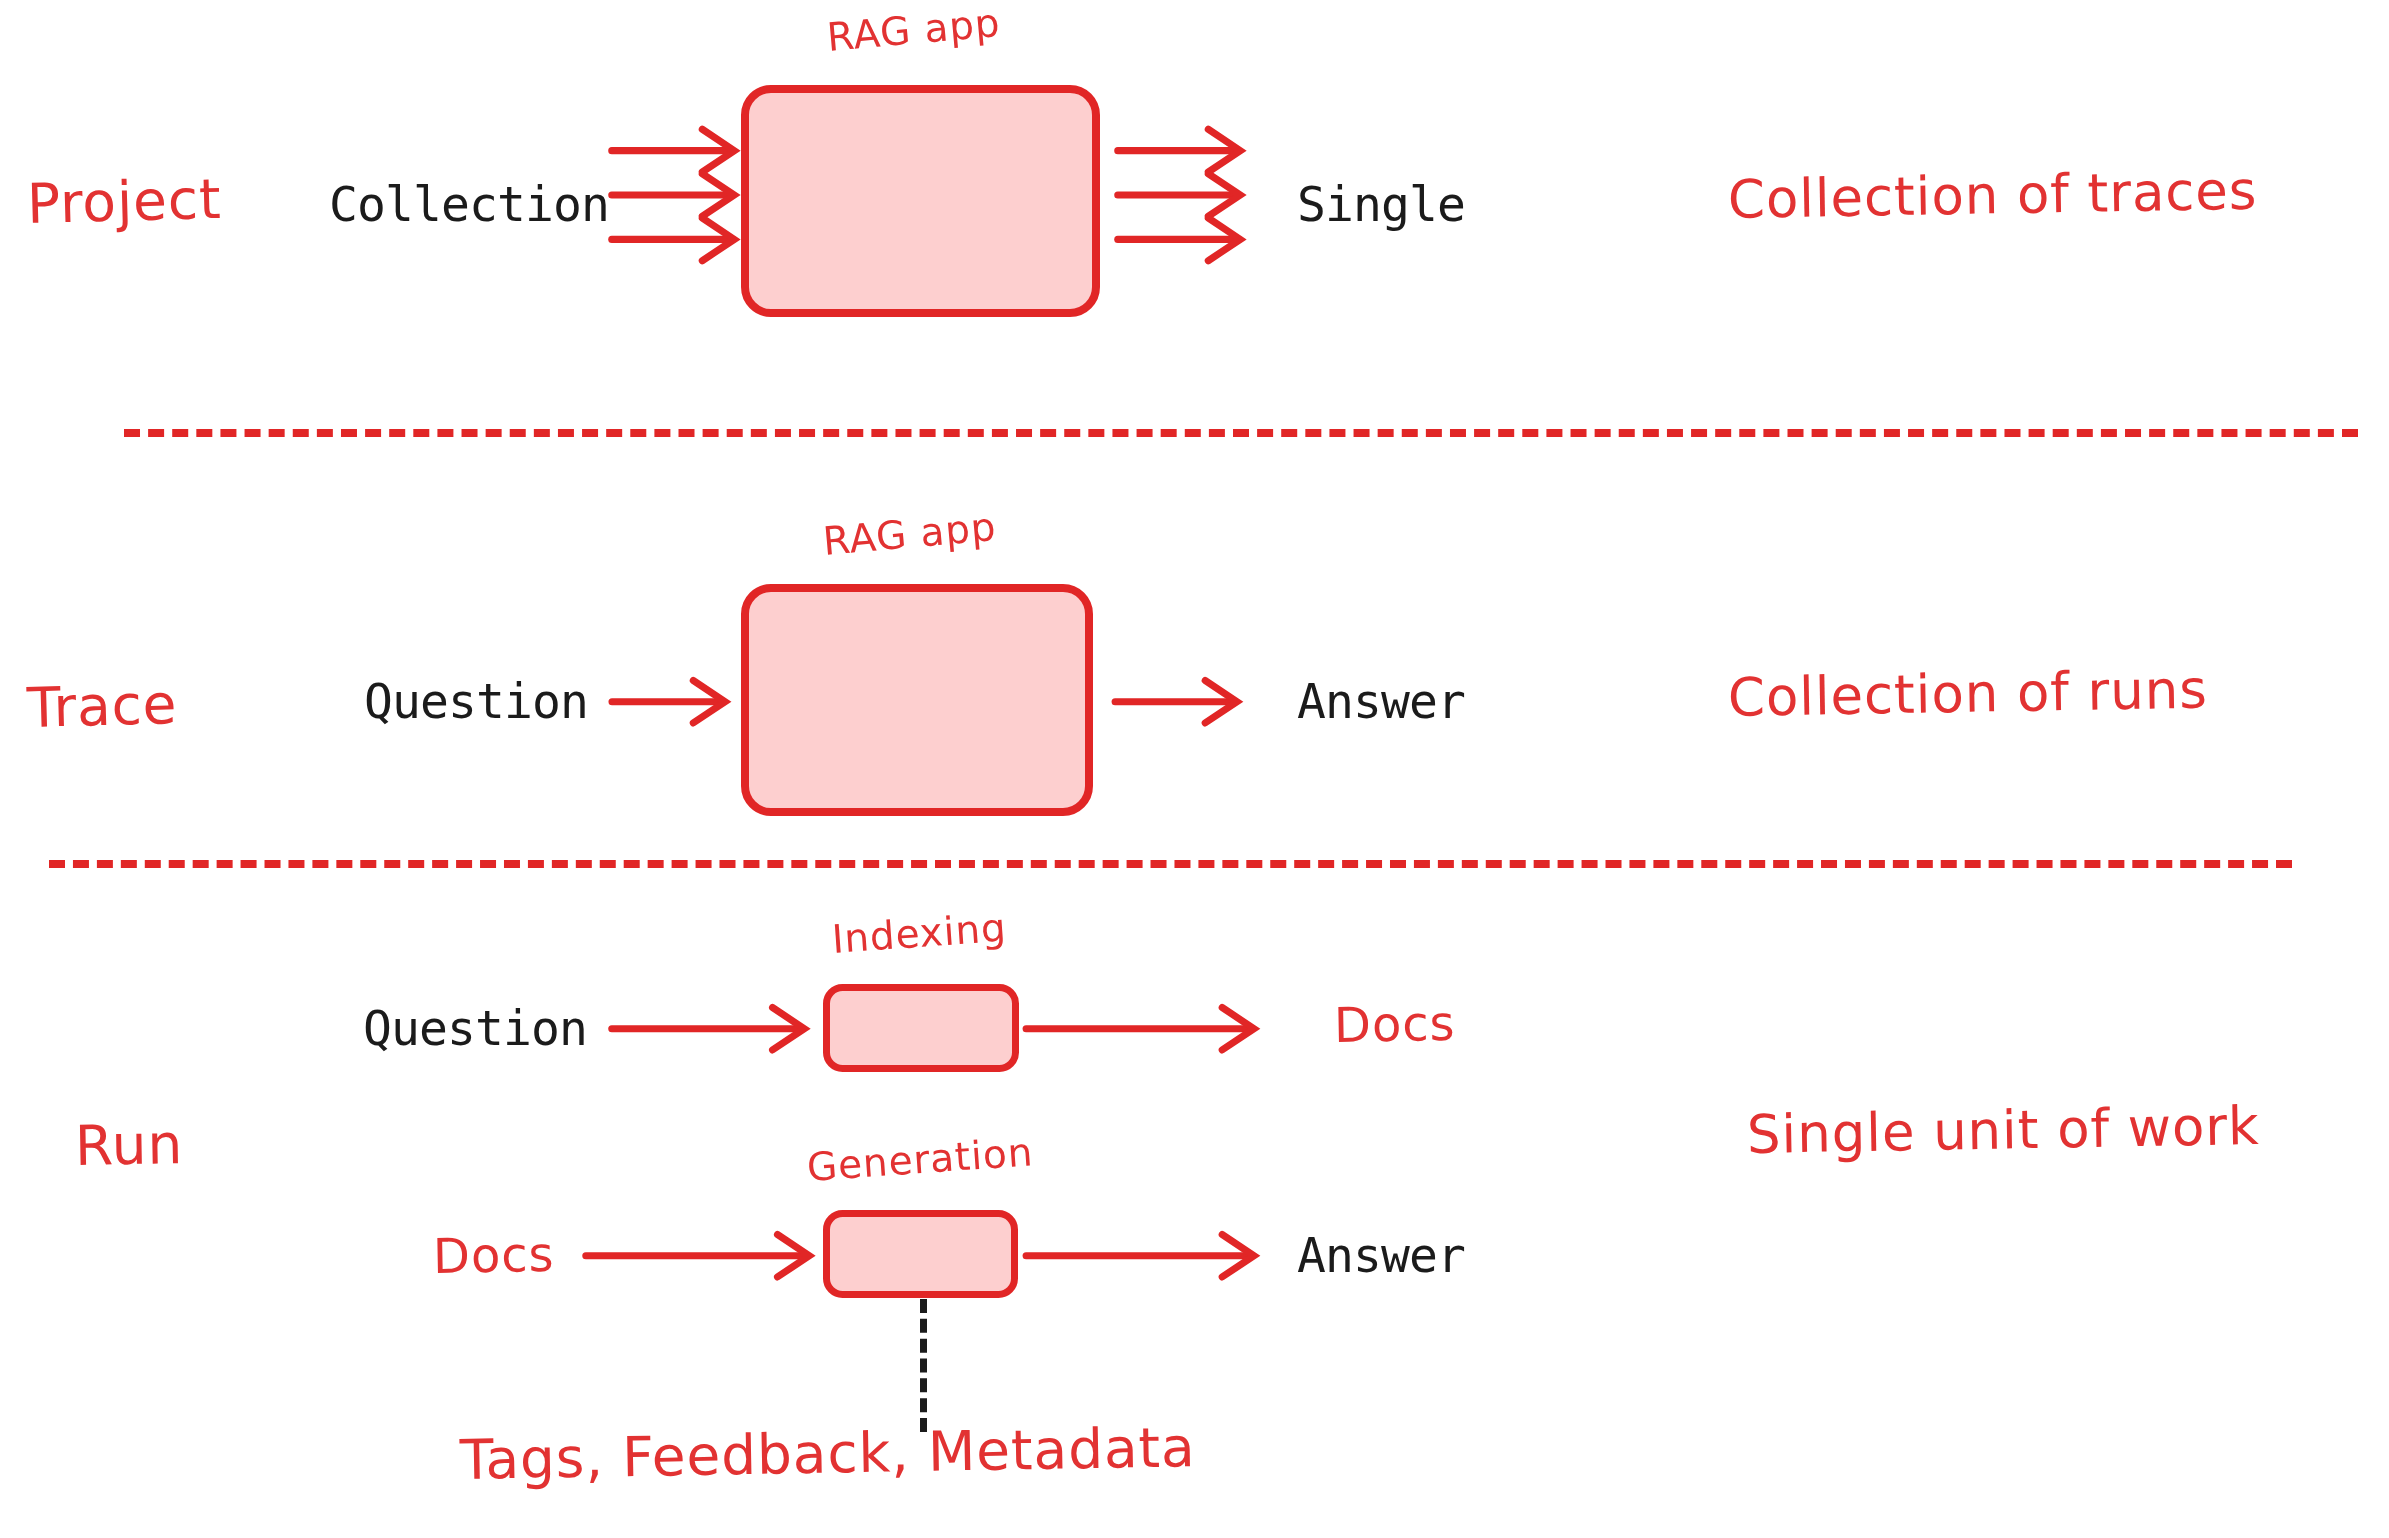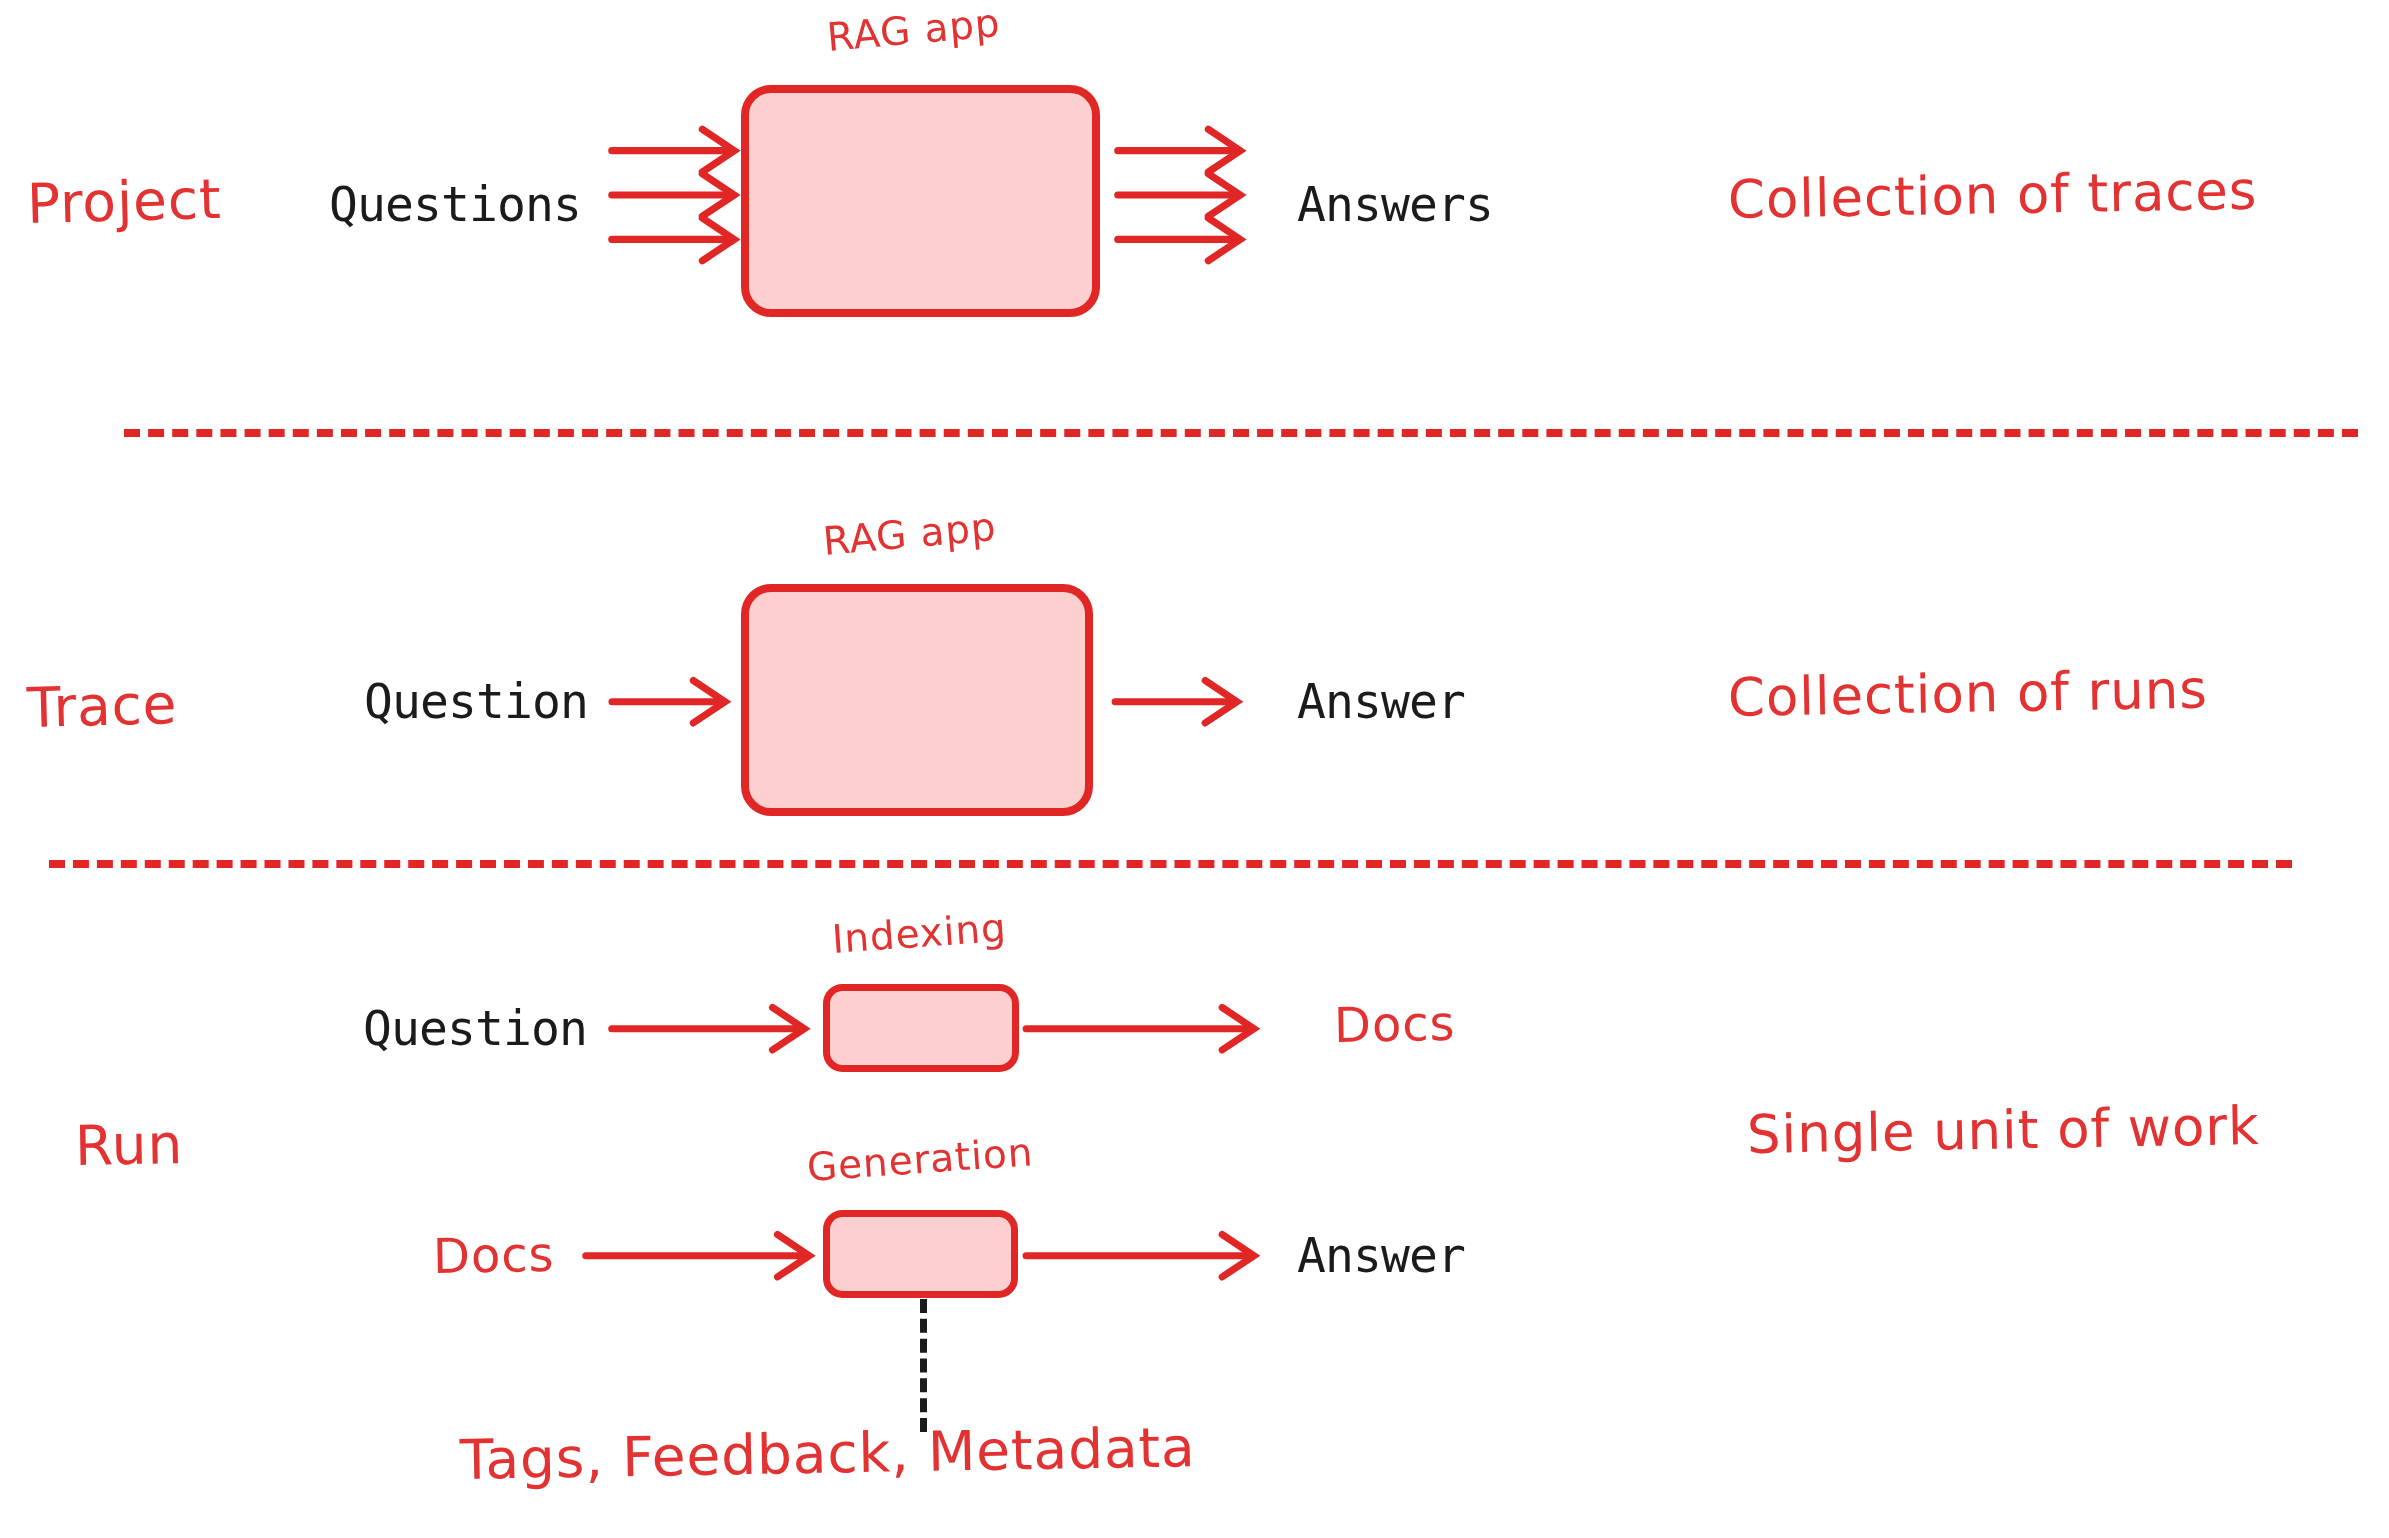--- a/index.html
+++ b/index.html
@@ -70,21 +70,21 @@
 
   svg.arrow { overflow: visible; display: block; }
 </style>
 </head>
 <body>
 
 <div id="stage">
 
   <div class="abs hand t-cat" style="left:26.5px; top:177px; transform:rotate(-1.5deg);">Project</div>
 
-  <div class="abs mono t-io" style="left:329px; top:180px;">Questions</div>
+  <div class="abs mono t-io" style="left:329px; top:180px;">Collection</div>
 
   <svg class="abs arrow" style="left:610px; top:124px;" width="142" height="142" viewBox="0 0 160 160">
     <g stroke="#e12626" stroke-width="8" fill="none" stroke-linecap="round">
       <path d="M2 30 L138 30"></path>
         <path d="M104 6 L140 30 L104 54"></path>
       <path d="M2 80 L138 80"></path>
         <path d="M104 56 L140 80 L104 104"></path>
       <path d="M2 130 L138 130"></path>
         <path d="M104 106 L140 130 L104 154"></path>
     </g>
@@ -98,21 +98,21 @@
     <g stroke="#e12626" stroke-width="8" fill="none" stroke-linecap="round">
       <path d="M2 30 L138 30"></path>
         <path d="M104 6 L140 30 L104 54"></path>
       <path d="M2 80 L138 80"></path>
         <path d="M104 56 L140 80 L104 104"></path>
       <path d="M2 130 L138 130"></path>
         <path d="M104 106 L140 130 L104 154"></path>
     </g>
   </svg>
 
-  <div class="abs mono t-io" style="left:1297px; top:180px;">Answers</div>
+  <div class="abs mono t-io" style="left:1297px; top:180px;">Single</div>
 
   <div class="abs hand t-desc" style="left:1728px; top:173px; transform:rotate(-1deg);">Collection of traces</div>
 
   <div class="abs sep" style="left:124px; top:429px; width:2234px;"></div>
 
   <div class="abs hand t-cat" style="left:26.5px; top:681px; transform:rotate(-1.5deg);">Trace</div>
 
   <div class="abs mono t-io" style="left:364px; top:677px;">Question</div>
 
   <svg class="abs arrow" style="left:610px; top:677px;" width="133" height="53" viewBox="0 0 150 60">

